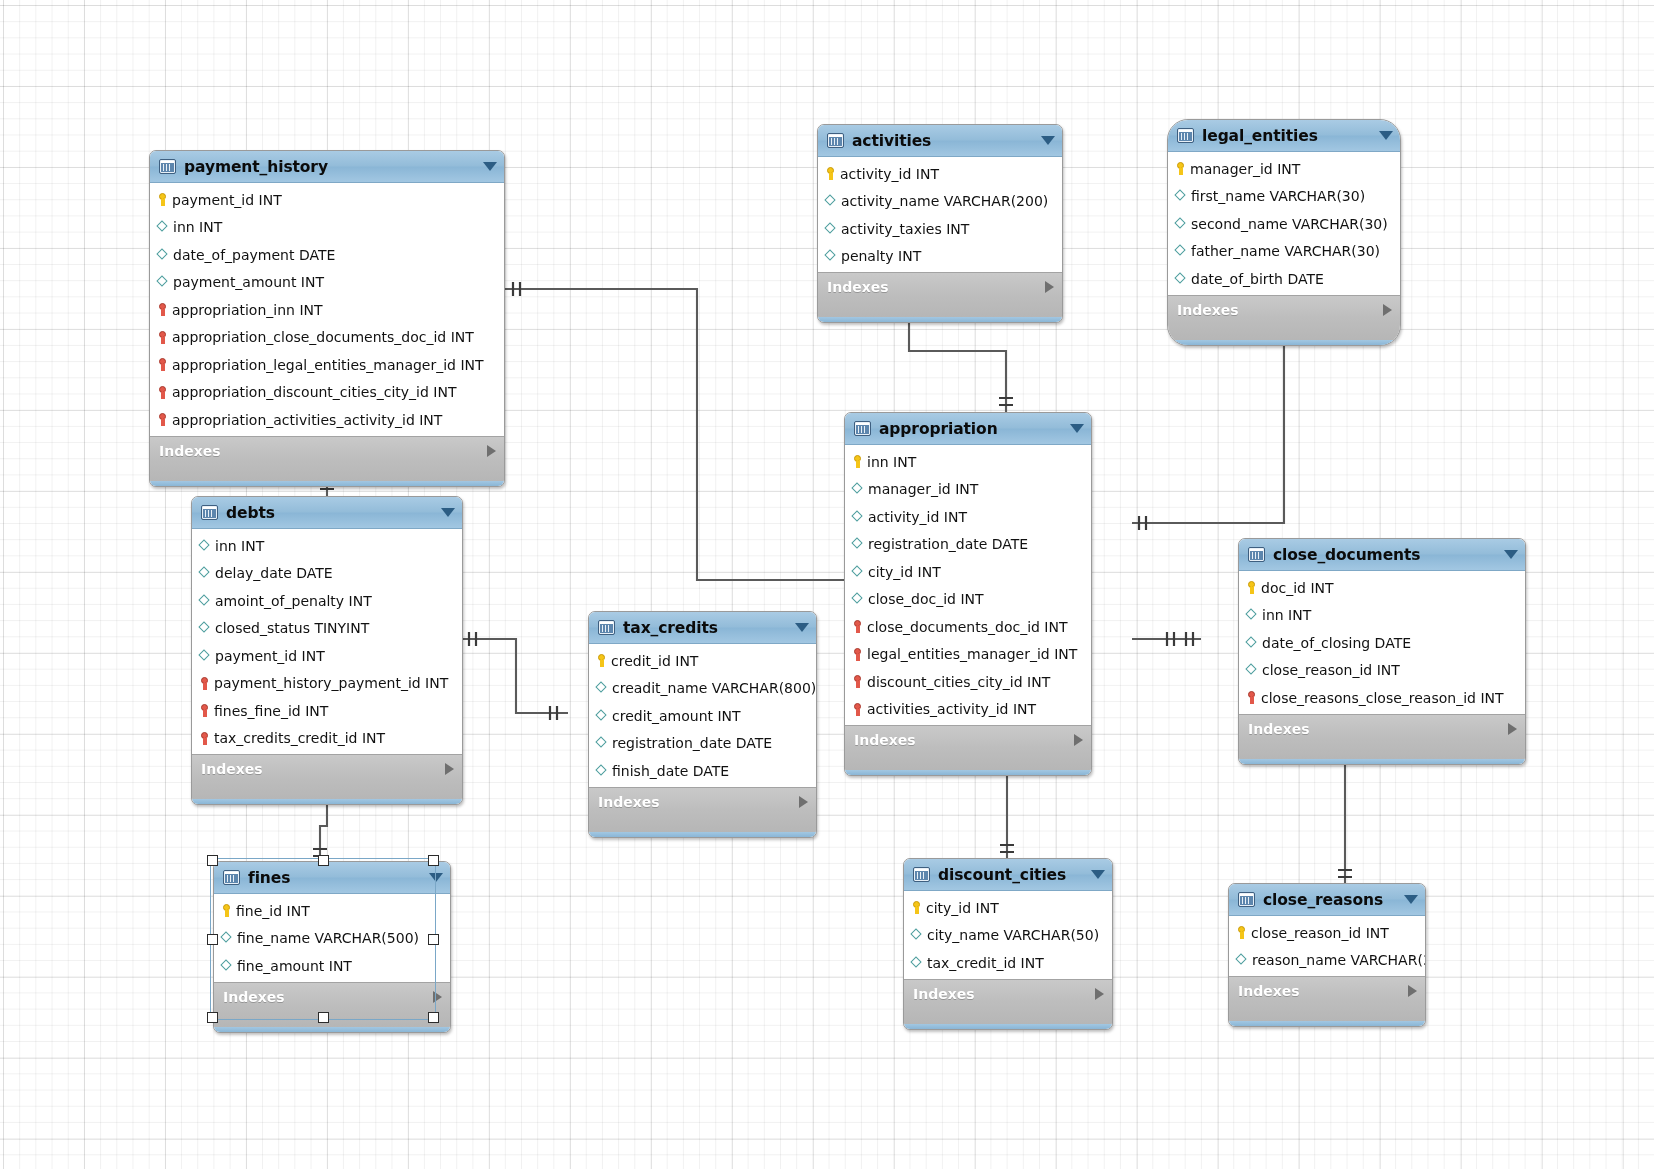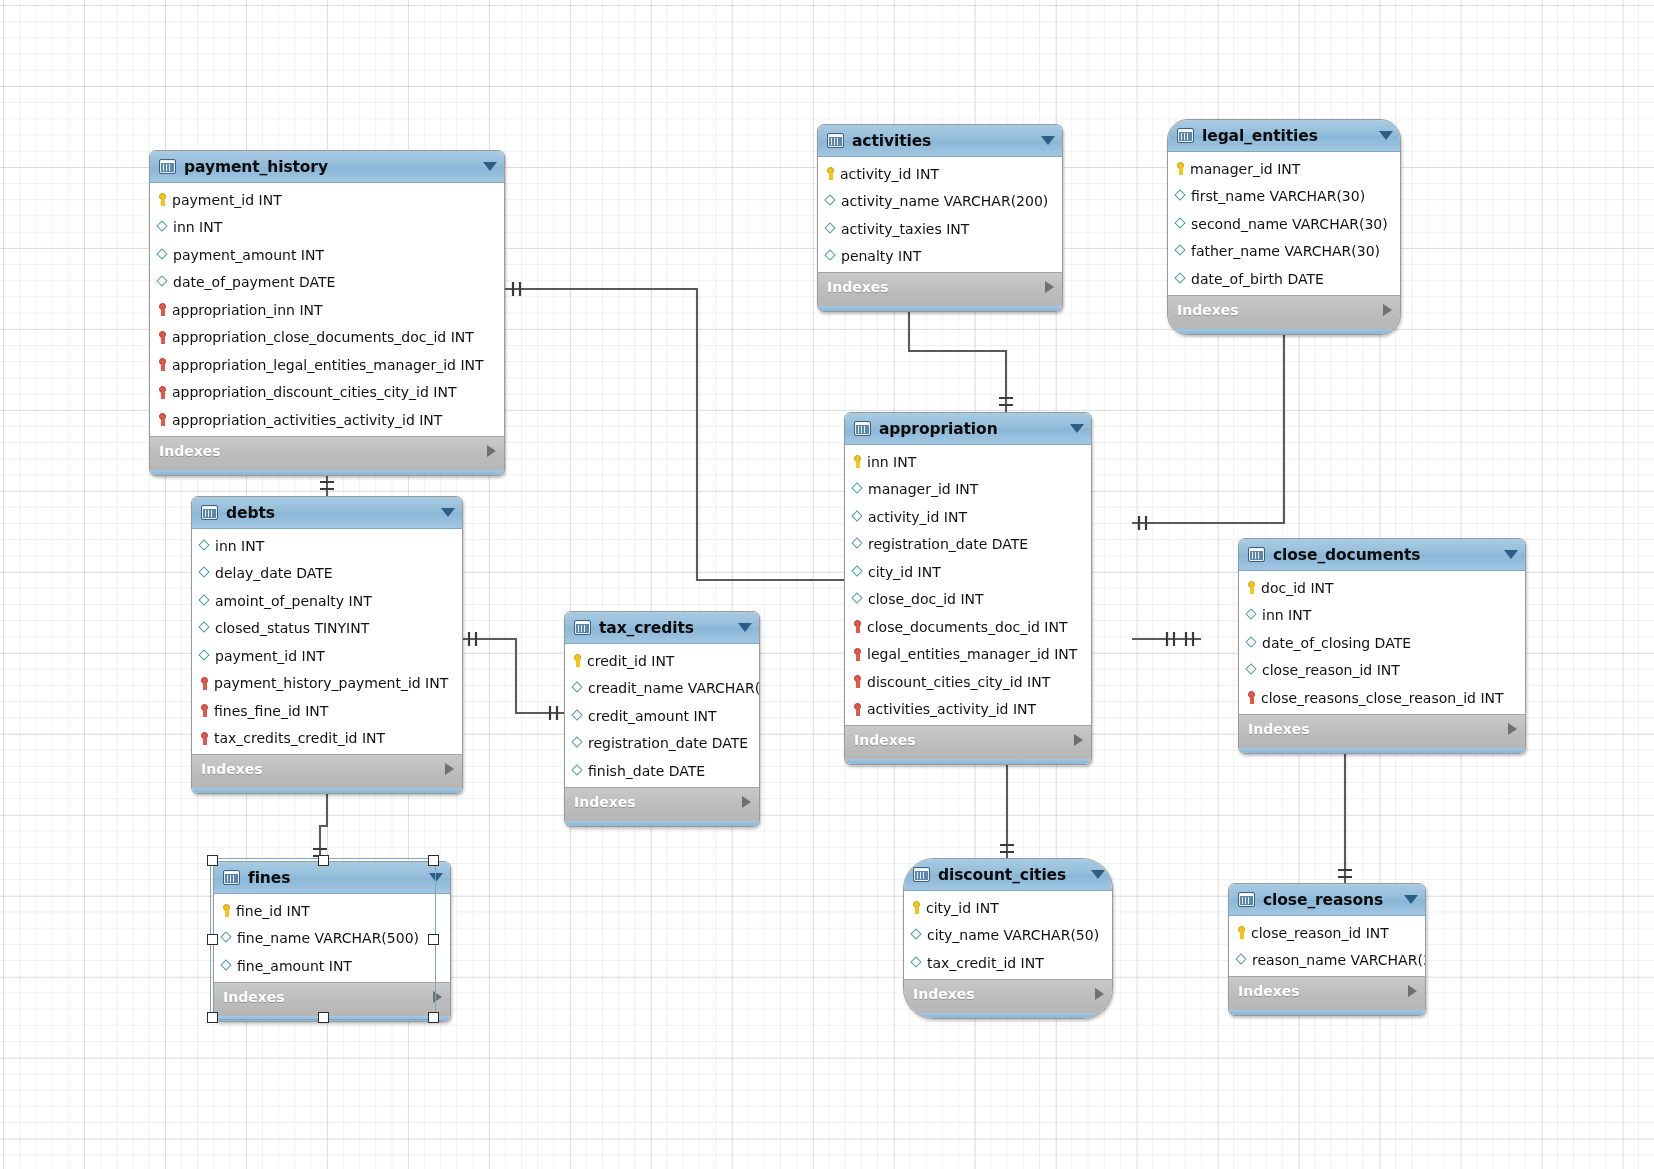--- a/index.html
+++ b/index.html
@@ -90,21 +90,21 @@
   }
   
   .ic.dm{width:12px;height:12px;}
   .ic.dm:before{
     content:"";position:absolute;left:1px;top:1px;width:8px;height:8px;
     border:1.4px solid #4d9e9e;background:#ffffff;
     transform:rotate(45deg);box-sizing:border-box;
   }
   .idx{
     height:28px;display:flex;align-items:center;
-    padding:0 8px 5px 9px;
+    padding:0 8px 16px 9px;
     background:linear-gradient(to bottom,#c9c9c9 0%,#bdbdbd 50%,#b6b6b6 100%);
     border-top:1px solid #a3a3a3;
     justify-content:flex-end;
   }
   .idx .ilabel{font-size:14px;font-weight:bold;color:#ffffff;text-shadow:0 1px 0 rgba(0,0,0,0.22);}
   .idx .iarrow{
     margin-left:auto;width:0;height:0;
     border-top:6.5px solid transparent;border-bottom:6.5px solid transparent;
     border-left:9px solid #6f6f6f;
   }
@@ -176,27 +176,27 @@
           <div class="col">
             <span class="ic pk"></span>
             <span class="nm">payment_id INT</span>
           </div>
           <div class="col">
             <span class="ic dm"></span>
             <span class="nm">inn INT</span>
           </div>
           <div class="col">
             <span class="ic dm"></span>
+            <span class="nm">date_of_payment DATE</span>
+          </div>
+          <div class="col">
+            <span class="ic dm"></span>
             <span class="nm">payment_amount INT</span>
           </div>
           <div class="col">
-            <span class="ic dm"></span>
-            <span class="nm">date_of_payment DATE</span>
-          </div>
-          <div class="col">
             <span class="ic fk"></span>
             <span class="nm">appropriation_inn INT</span>
           </div>
           <div class="col">
             <span class="ic fk"></span>
             <span class="nm">appropriation_close_documents_doc_id INT</span>
           </div>
           <div class="col">
             <span class="ic fk"></span>
             <span class="nm">appropriation_legal_entities_manager_id INT</span>
@@ -373,21 +373,21 @@
             <span class="ic fk"></span>
             <span class="nm">activities_activity_id INT</span>
           </div>
         </div>
         <div class="idx">
           <span class="ilabel">Indexes</span>
           <span class="iarrow"></span>
         </div>
         <div class="tblfoot"></div>
       </div>
-      <div class="tbl" style="left: 564px; top: 611px; width: 196px;">
+      <div class="tbl" style="left: 588px; top: 611px; width: 229px;">
         <div class="hdr">
           <span class="tblicon"></span>
           <span class="tname">tax_credits</span>
           <span class="caret"></span>
         </div>
         <div class="cols">
           <div class="col">
             <span class="ic pk"></span>
             <span class="nm">credit_id INT</span>
           </div>
@@ -476,21 +476,21 @@
       </div>
       <div class="sel-ring" style="left: 210px; top: 858px; width: 226px; height: 162px;"></div>
       <div class="sel-handle" style="left: 207px; top: 855px;"></div>
       <div class="sel-handle" style="left: 317.5px; top: 855px;"></div>
       <div class="sel-handle" style="left: 428px; top: 855px;"></div>
       <div class="sel-handle" style="left: 207px; top: 933.5px;"></div>
       <div class="sel-handle" style="left: 428px; top: 933.5px;"></div>
       <div class="sel-handle" style="left: 207px; top: 1012px;"></div>
       <div class="sel-handle" style="left: 317.5px; top: 1012px;"></div>
       <div class="sel-handle" style="left: 428px; top: 1012px;"></div>
-      <div class="tbl" style="left: 903px; top: 858px; width: 210px; border-radius: 31px;">
+      <div class="tbl" style="left: 903px; top: 858px; width: 210px;">
         <div class="hdr">
           <span class="tblicon"></span>
           <span class="tname">discount_cities</span>
           <span class="caret"></span>
         </div>
         <div class="cols">
           <div class="col">
             <span class="ic pk"></span>
             <span class="nm">city_id INT</span>
           </div>

